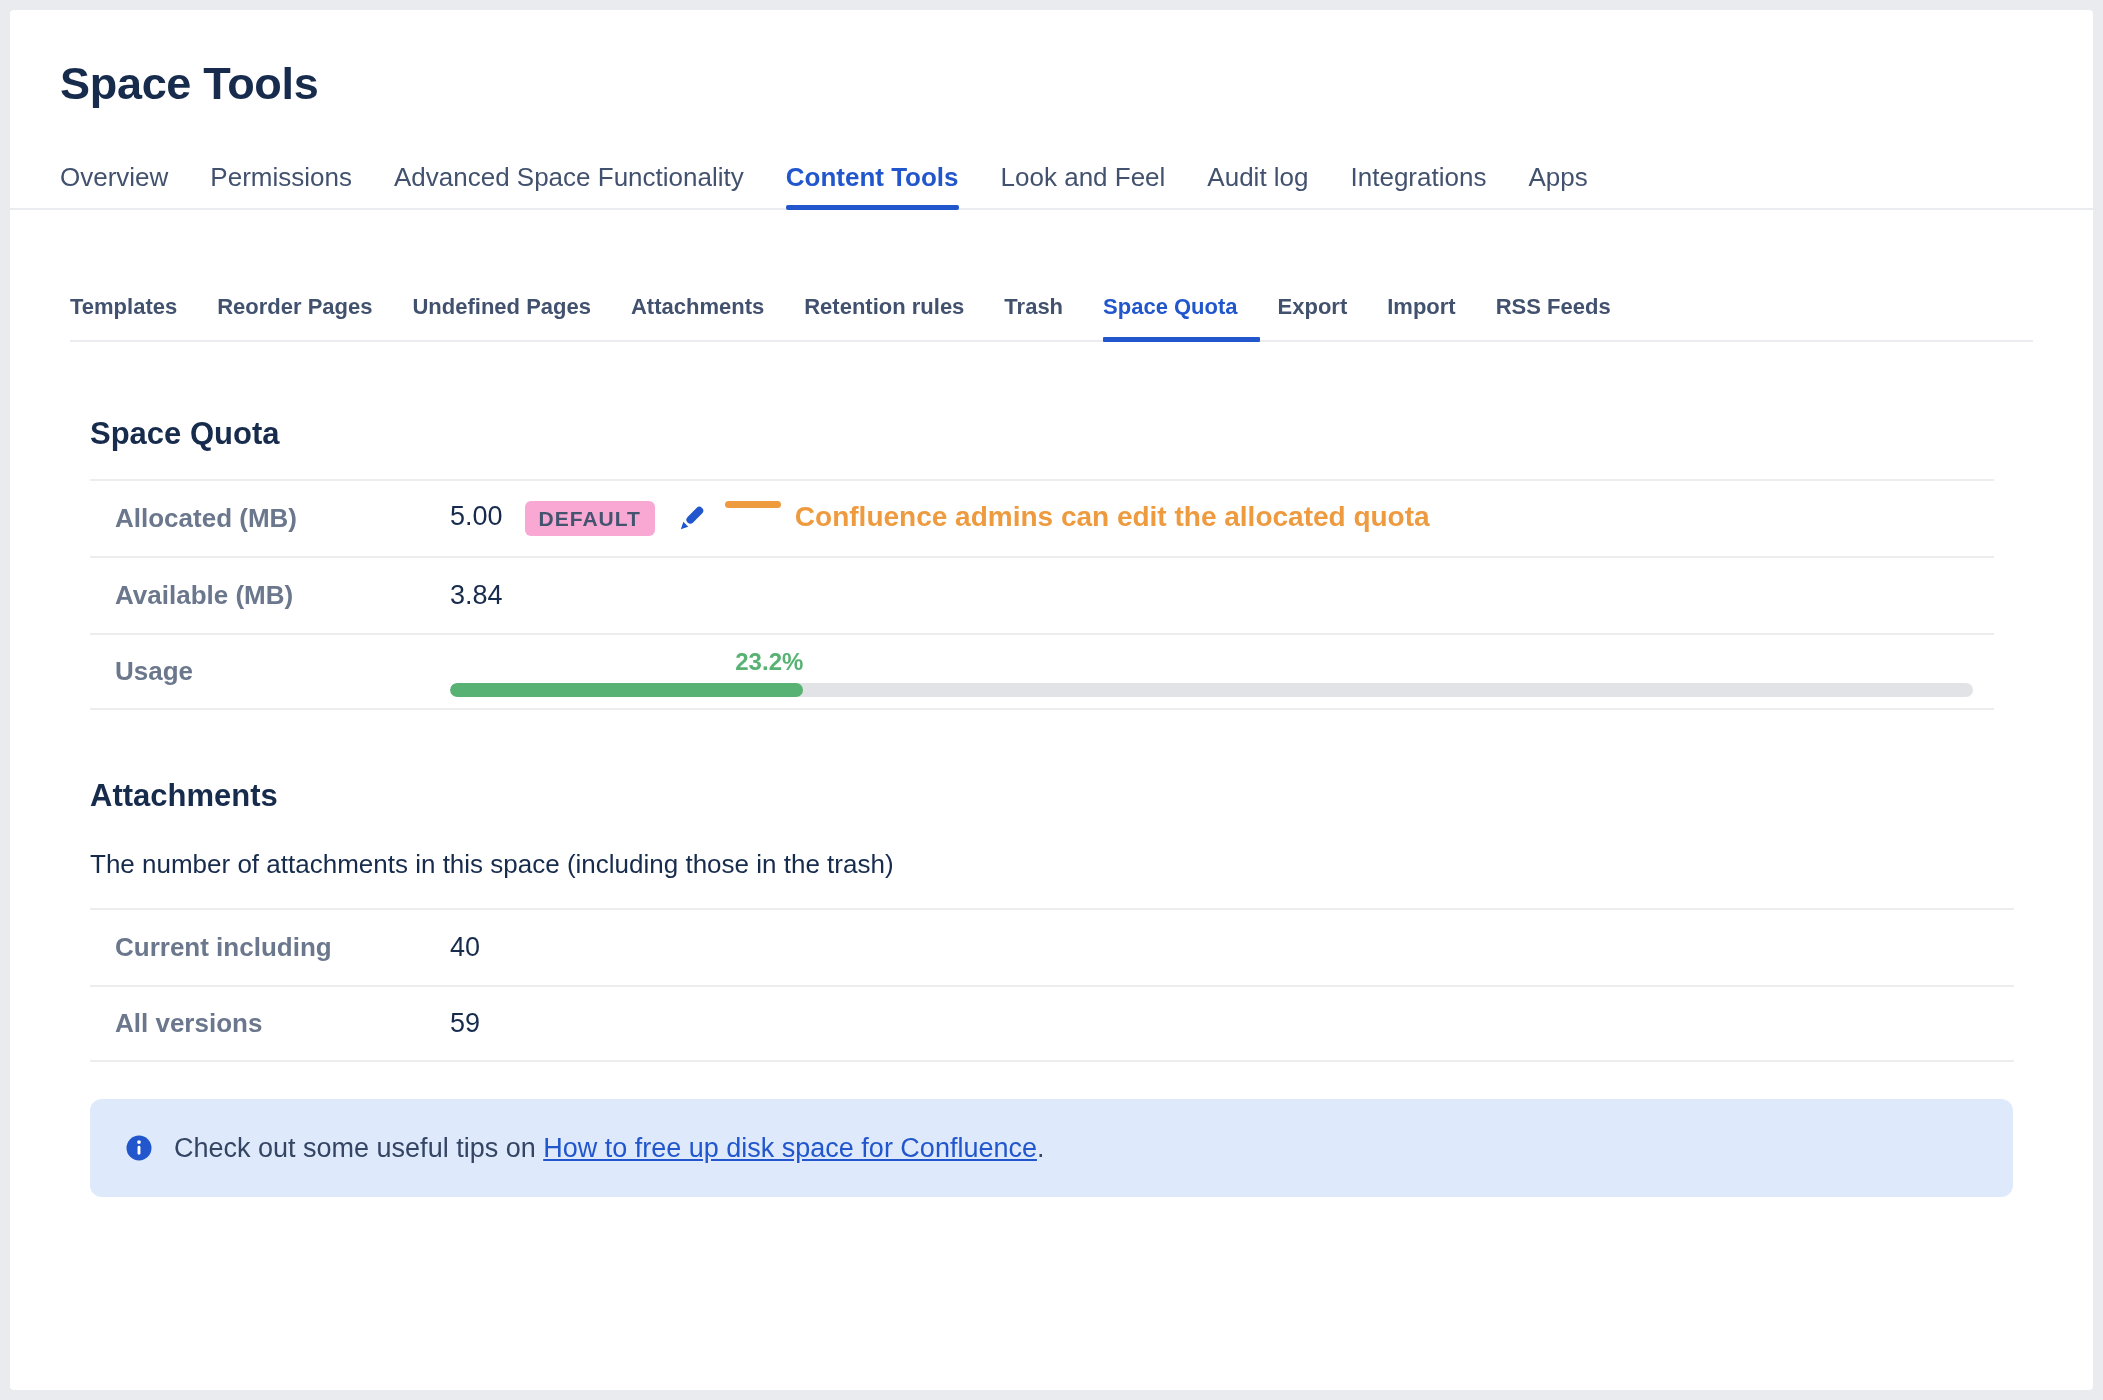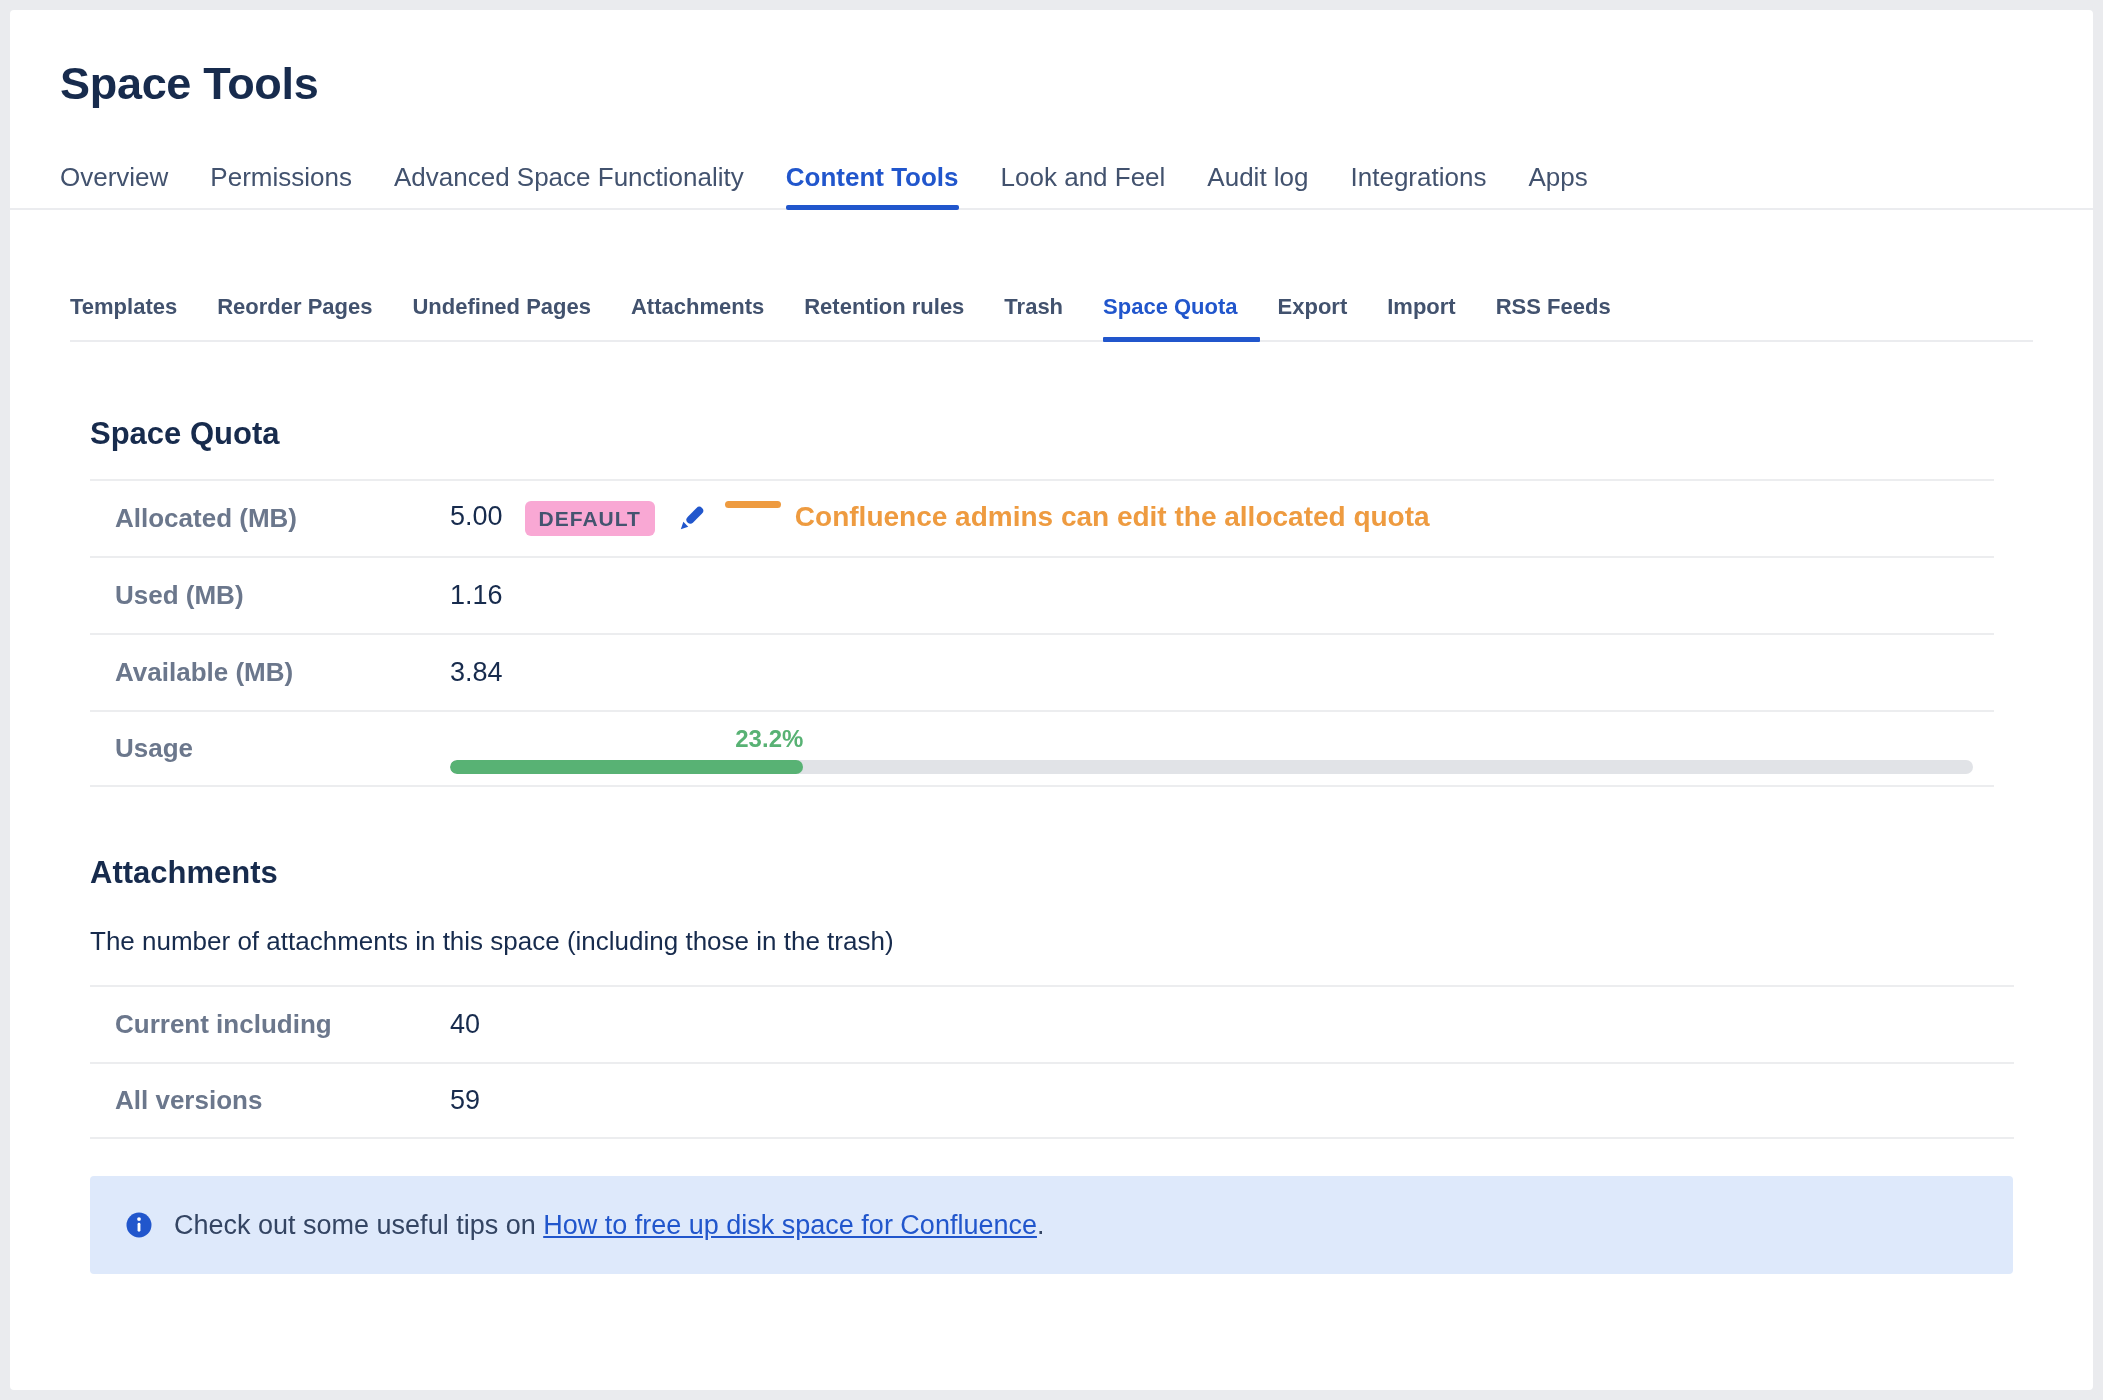--- a/index.html
+++ b/index.html
@@ -174,21 +174,21 @@
     height: 100%;
     background: #58B274;
     border-radius: 7px;
   }
   
   .info-banner {
     margin: 37px 0 0 80px;
     width: 1923px;
     height: 98px;
     background: #DEE9FB;
-    border-radius: 4px;
+    border-radius: 12px;
     display: flex;
     align-items: center;
     padding-left: 34px;
   }
   .info-icon-svg { flex: 0 0 auto; }
   .info-text {
     margin-left: 20px;
     font-size: 27px;
     color: #344563;
   }
@@ -265,24 +265,20 @@
                 <rect x="9.4" y="1.6" width="5.2" height="13.6" rx="2.6" fill="#2156CC"></rect>
                 <path d="M9.7 16.9 h4.6 L12 21.6 Z" fill="#2156CC"></path>
               </g>
             </svg>
           </button>
           <span class="ann-dash"></span>
           <span class="annotation">Confluence admins can edit the allocated quota</span>
         </div>
       </div>
       <div class="row">
-        <div class="row-label">Used (MB)</div>
-        <div class="row-value">1.16</div>
-      </div>
-      <div class="row">
         <div class="row-label">Available (MB)</div>
         <div class="row-value">3.84</div>
       </div>
       <div class="row">
         <div class="row-label">Usage</div>
         <div class="row-value">
           <div class="bar-wrap">
             <div class="bar-label-holder" style="width: 23.2%;">
               <span class="pct">23.2%</span>
             </div>

